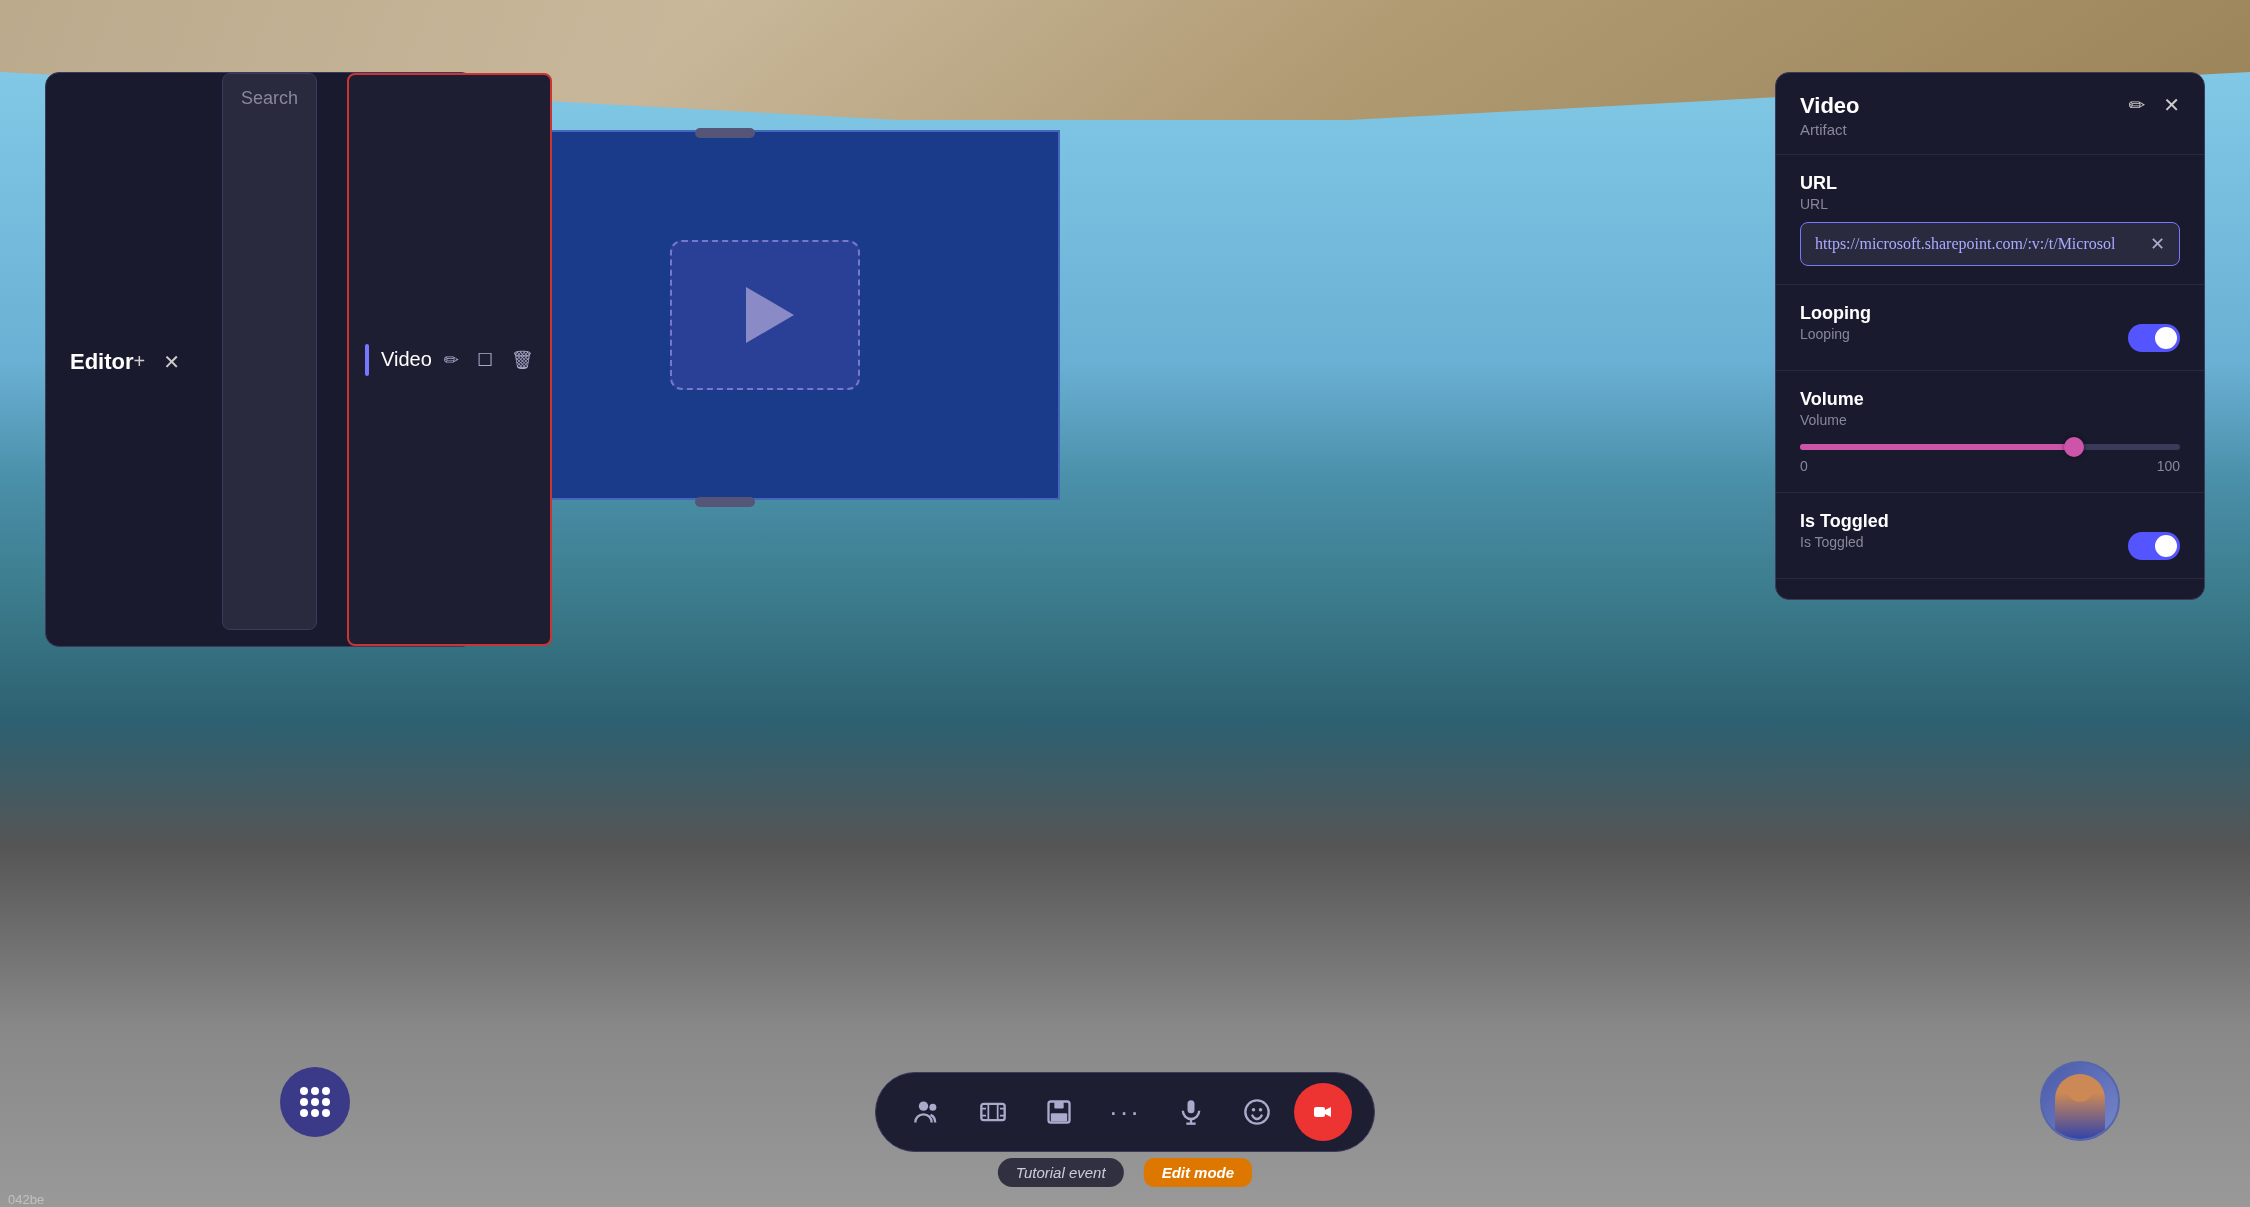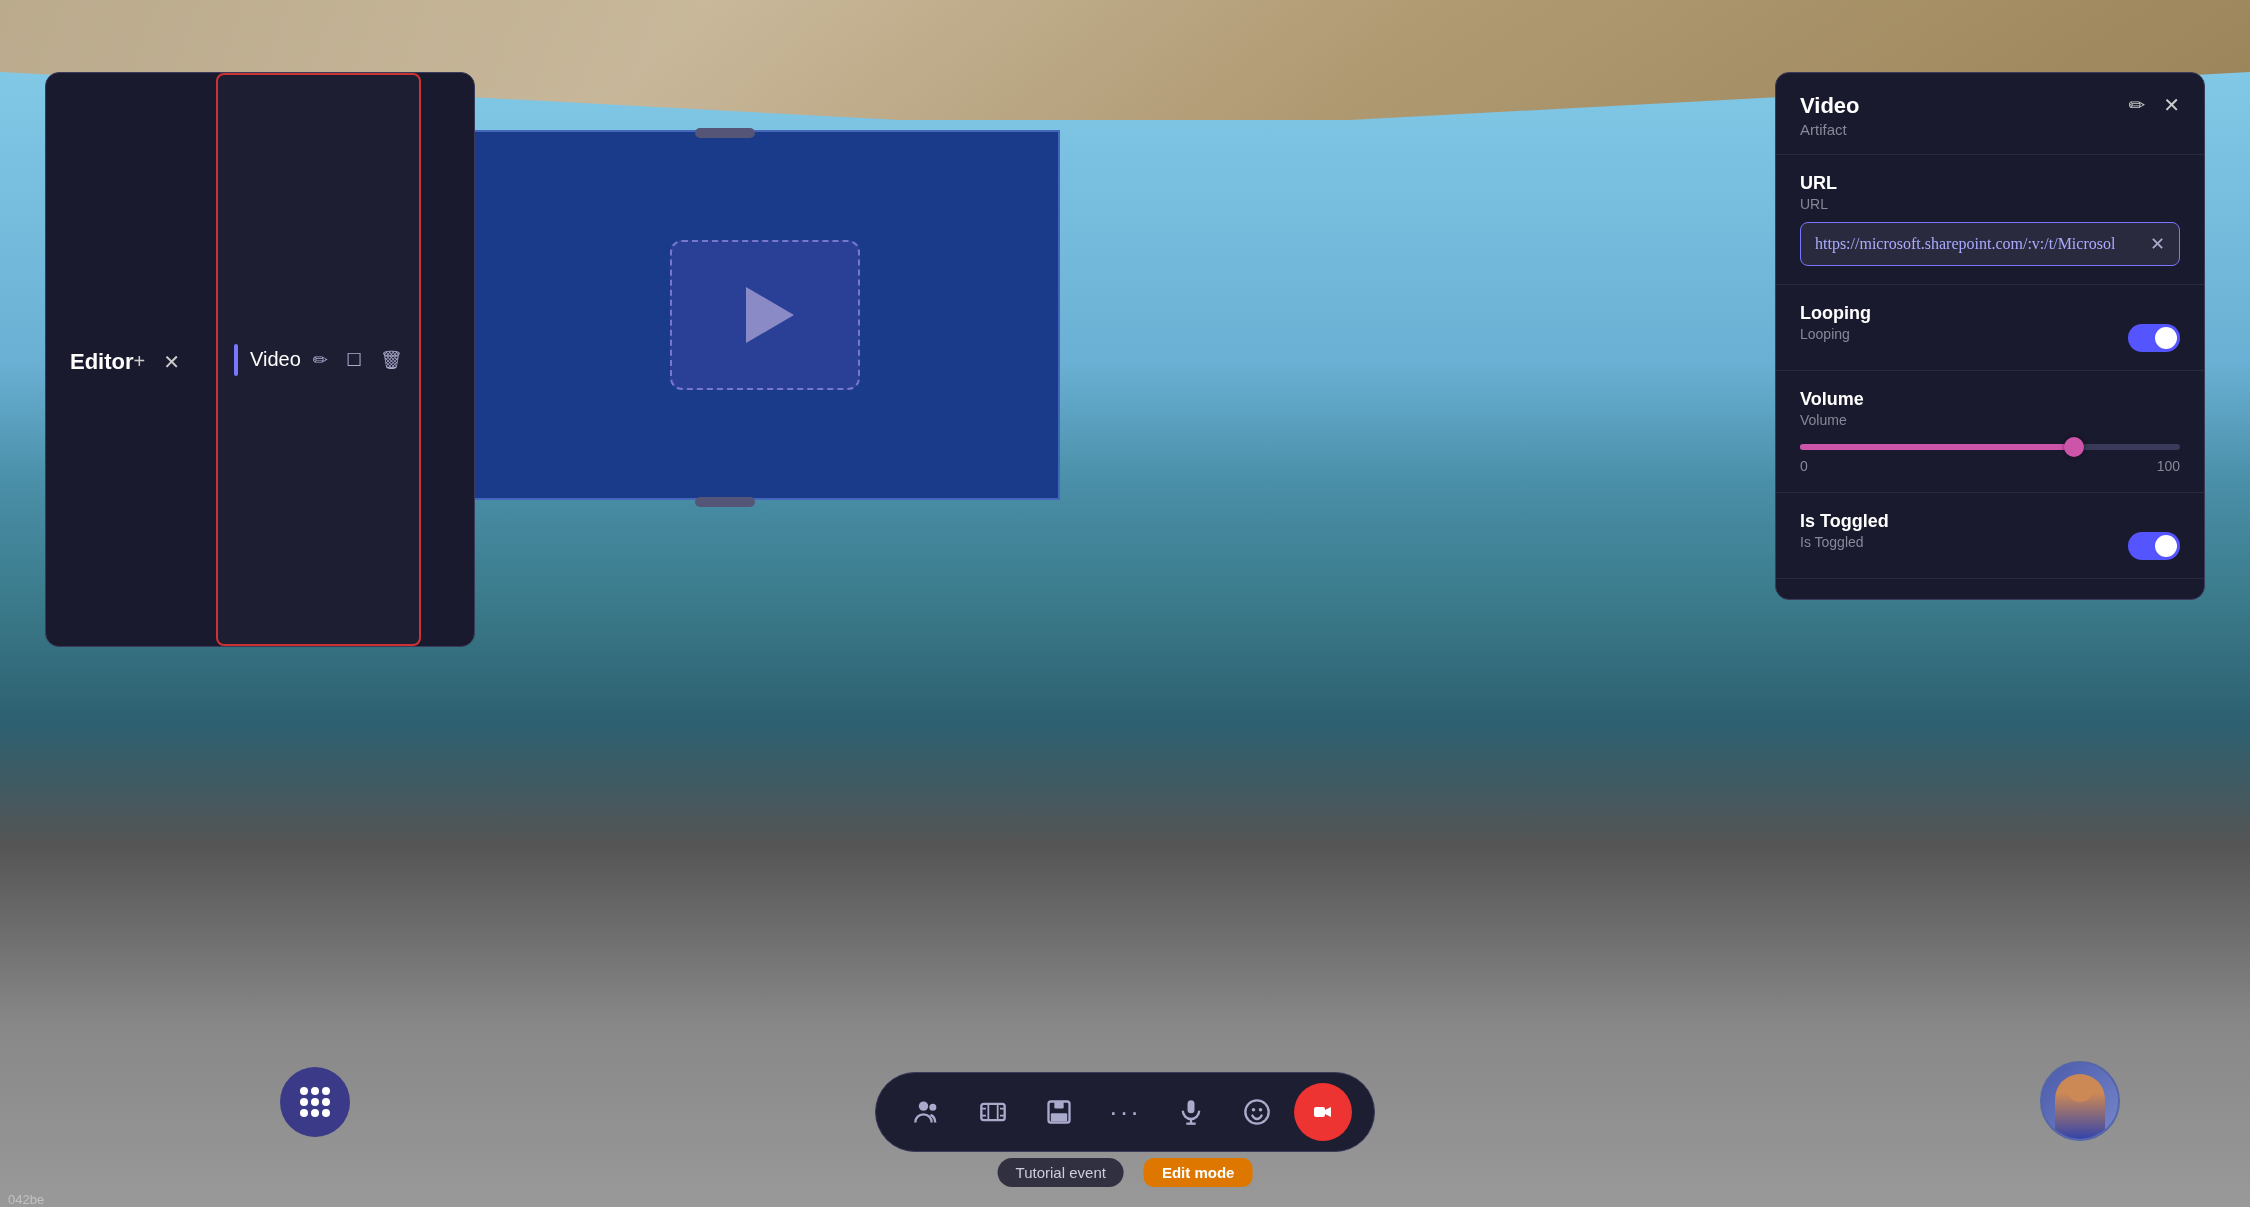--- a/index.html
+++ b/index.html
@@ -398,20 +398,21 @@
 
     
     .status-bar {
       position: absolute;
       bottom: 20px;
       left: 50%;
       transform: translateX(-50%);
       display: flex;
       align-items: center;
       gap: 20px;
+      font-style: italic;
     }
     .status-badge {
       background: rgba(30,30,50,0.85);
       color: #ccccdd;
       font-size: 15px;
       padding: 6px 18px;
       border-radius: 20px;
     }
     .edit-mode-badge {
       background: #dd7700;
@@ -446,20 +447,21 @@
 <div class="video-scrollbar-bottom"></div>
 
 <div class="editor-panel">
   <div class="editor-header">
     <span class="editor-title">Editor</span>
     <div class="editor-header-actions">
       <button class="icon-btn">+</button>
       <button class="icon-btn">✕</button>
     </div>
   </div>
+  <div class="search-bar">Search</div>
   <div class="video-item-row">
     <div class="video-item-accent"></div>
     <span class="video-item-label">Video</span>
     <div class="video-item-actions">
       <span class="item-action-icon">✏</span>
       <span class="item-action-icon">☐</span>
       <span class="item-action-icon">🗑</span>
     </div>
   </div>
 </div>

